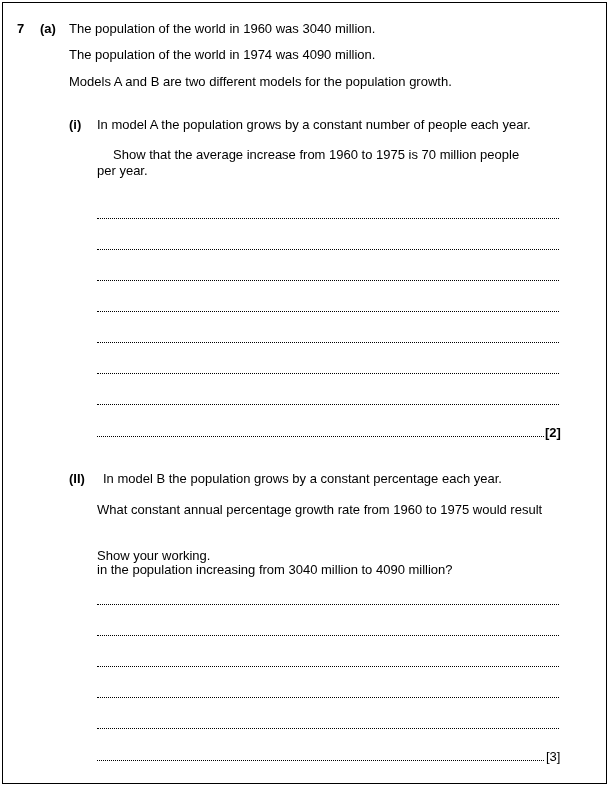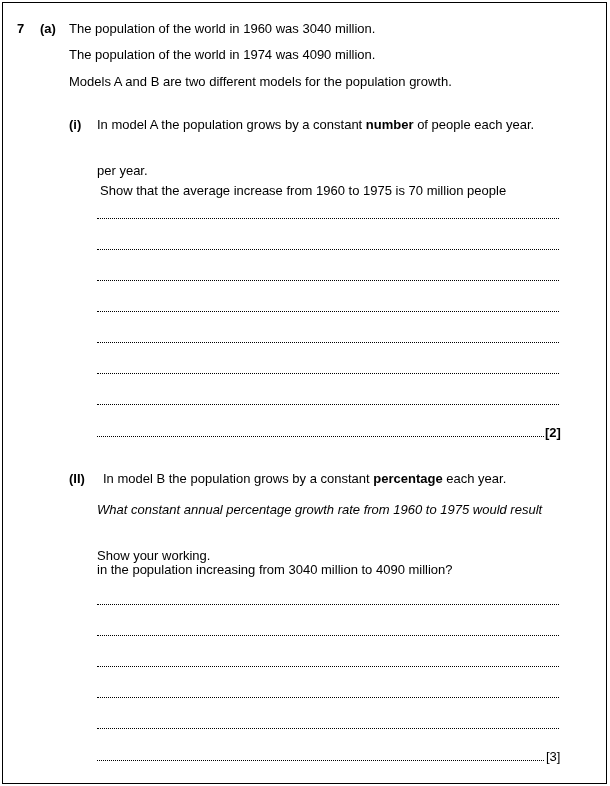--- a/index.html
+++ b/index.html
@@ -7,21 +7,21 @@
       width: 610px; height: 786px; position: relative; overflow: hidden;
       font-family: "Liberation Sans", sans-serif; color: #000; font-size: 13px;
     }
     .frame {
       position: absolute; left: 2px; top: 2px; width: 603px; height: 780px;
       border: 1px solid #000; box-sizing: content-box;
     }
     .abs { position: absolute; white-space: nowrap; line-height: 16px; }
     .qnum { font-weight: bold; }
     .part { font-weight: bold; }
-    b { font-weight: bold; }
+    b { font-weight: normal; }
     .dots {
       position: absolute; left: 97px; height: 0;
       border-bottom: 1px dotted #000;
     }
     .mark { position: absolute; line-height: 16px; font-size: 13px; }
     .mark.bold { font-weight: bold; }
   </style>
 </head>
 <body>
 
@@ -29,36 +29,36 @@
 
 <span class="abs qnum" style="left:17px; top:21px;">7</span>
 <span class="abs part" style="left:40px; top:21px;">(a)</span>
 
 <span class="abs" style="left:69px; top:21px;">The population of the world in 1960 was 3040 million.</span>
 <span class="abs" style="left:69px; top:47px;">The population of the world in 1974 was 4090 million.</span>
 <span class="abs" style="left:69px; top:74px;">Models A and B are two different models for the population growth.</span>
 
 <span class="abs part" style="left:69px; top:117px;">(i)</span>
 <span class="abs" style="left:97px; top:117px;"><span>In model A the population grows by a constant </span><b>number</b><span> of people each year.</span></span>
-<span class="abs" style="left:100px; top:147px;margin-top:36px;">Show that the average increase from 1960 to 1975 is 70 million people</span>
+<span class="abs" style="left:113px; top:147px;">Show that the average increase from 1960 to 1975 is 70 million people</span>
 <span class="abs" style="left:97px; top:163px;text-align:right;">per year.</span>
 
 <div class="dots" style="top:218px; width:462px;"></div>
 <div class="dots" style="top:249px; width:462px;"></div>
 <div class="dots" style="top:280px; width:462px;"></div>
 <div class="dots" style="top:311px; width:462px;"></div>
 <div class="dots" style="top:342px; width:462px;"></div>
 <div class="dots" style="top:373px; width:462px;"></div>
 <div class="dots" style="top:404px; width:462px;"></div>
 <div class="dots" style="top:436px; width:447px;"></div>
 <span class="mark bold" style="left:545px; top:425px;">[2]</span>
 
 <span class="abs part" style="left:69px; top:471px;">(II)</span>
 <span class="abs" style="left:103px; top:471px;"><span>In model B the population grows by a constant </span><b>percentage</b><span> each year.</span></span>
-<span class="abs" style="left:97px; top:502px;font-style:italic;">What constant annual percentage growth rate from 1960 to 1975 would result</span>
+<span class="abs" style="left:97px; top:502px;">What constant annual percentage growth rate from 1960 to 1975 would result</span>
 <span class="abs" style="left:97px; top:518px;margin-top:44px;">in the population increasing from 3040 million to 4090 million?</span>
 <span class="abs" style="left:97px; top:548px;">Show your working.</span>
 
 <div class="dots" style="top:604px; width:462px;"></div>
 <div class="dots" style="top:635px; width:462px;"></div>
 <div class="dots" style="top:666px; width:462px;"></div>
 <div class="dots" style="top:697px; width:462px;"></div>
 <div class="dots" style="top:728px; width:462px;"></div>
 <div class="dots" style="top:760px; width:447px;"></div>
 <span class="mark" style="left:546px; top:749px;">[3]</span>

